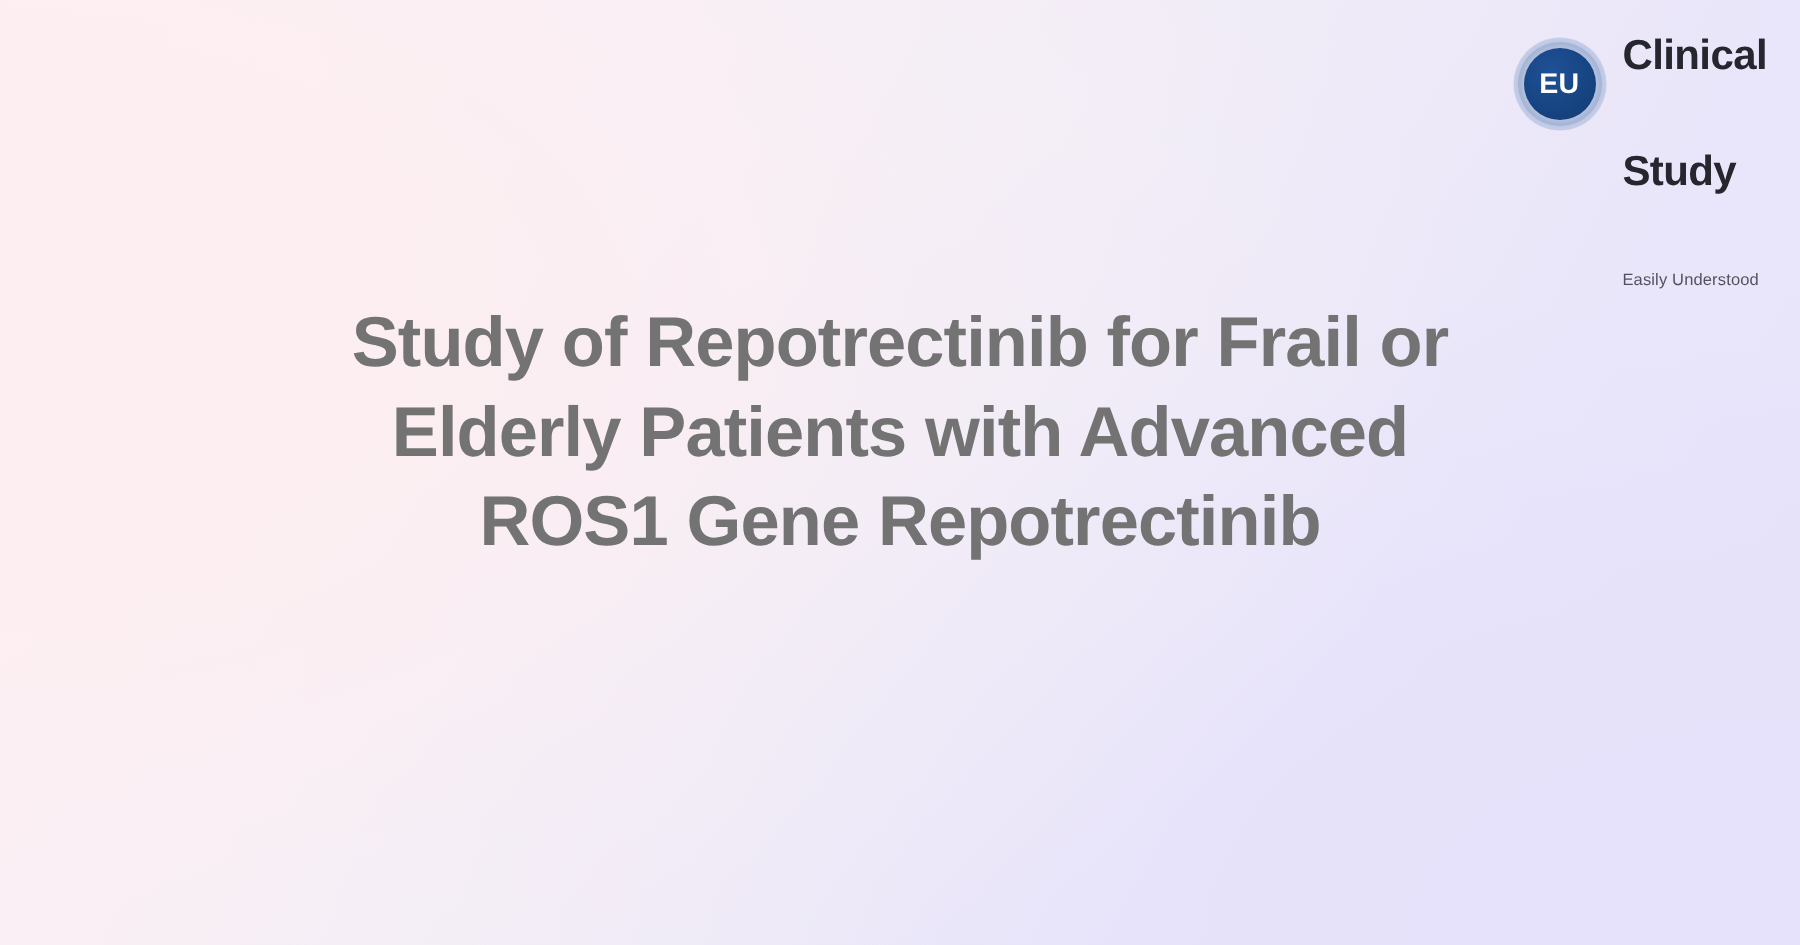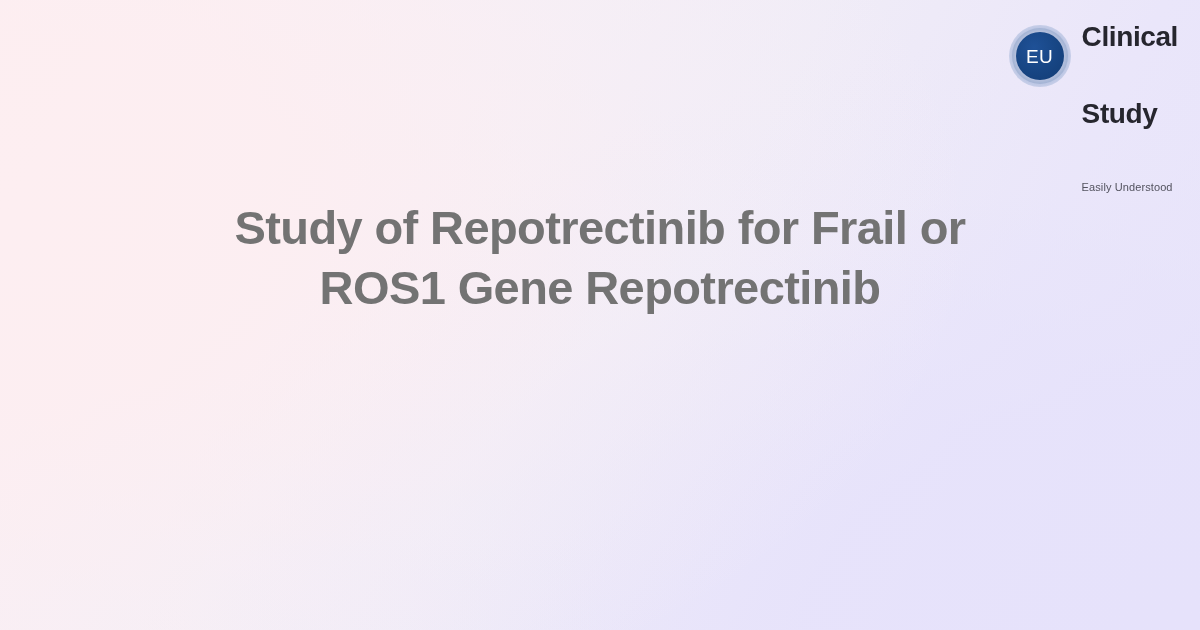--- a/index.html
+++ b/index.html
@@ -61,21 +61,21 @@
     border-radius: 50%;
     background: radial-gradient(circle at 38% 32%, #1f5197 0%, #174583 55%, #123c75 100%);
     display: flex;
     align-items: center;
     justify-content: center;
   }
 
   .brand-mark .disc-text {
     color: #ffffff;
     font-size: 19px;
-    font-weight: 400;
+    font-weight: 700;
     letter-spacing: 0.3px;
     line-height: 1;
     font-family: "Liberation Sans", sans-serif;
   }
 
   .brand-words {
     display: flex;
     flex-direction: column;
     align-items: flex-start;
     padding-top: 1px;
@@ -137,15 +137,16 @@
     <span class="brand-line">Clinical</span>
     <span class="brand-line">Study</span>
     <span class="brand-tagline">Easily Understood</span>
   </div>
 
 </div>
 
 <div class="hero">
   <h1 class="hero-title">
     <span class="tline">Study of Repotrectinib for Frail or</span>
+    <span class="tline">Elderly Patients with Advanced</span>
     <span class="tline">ROS1 Gene Repotrectinib</span>
   </h1>
 </div>
 
 </body></html>

